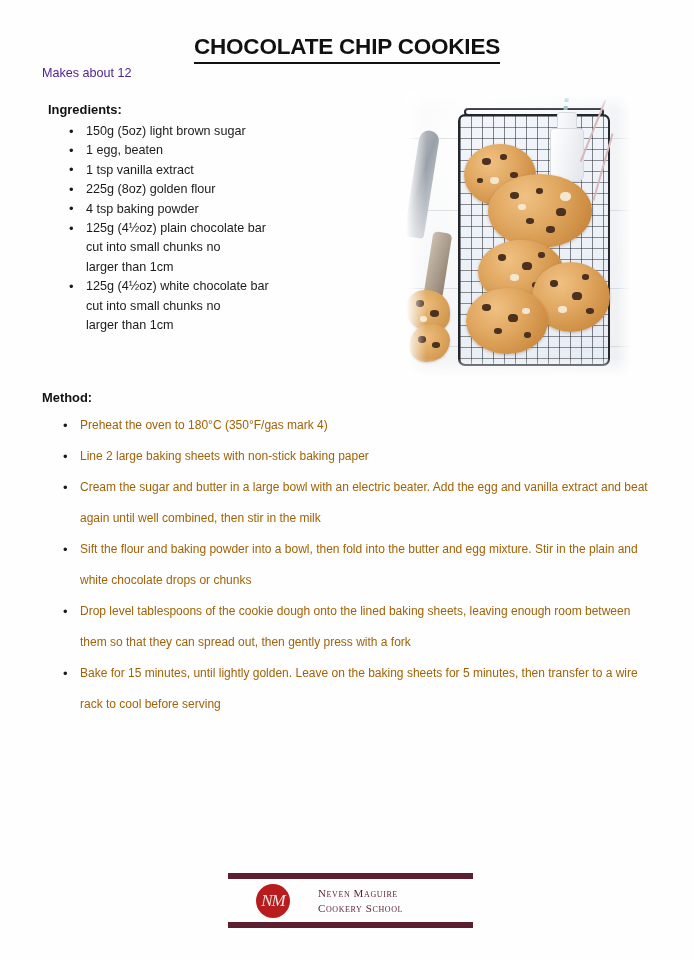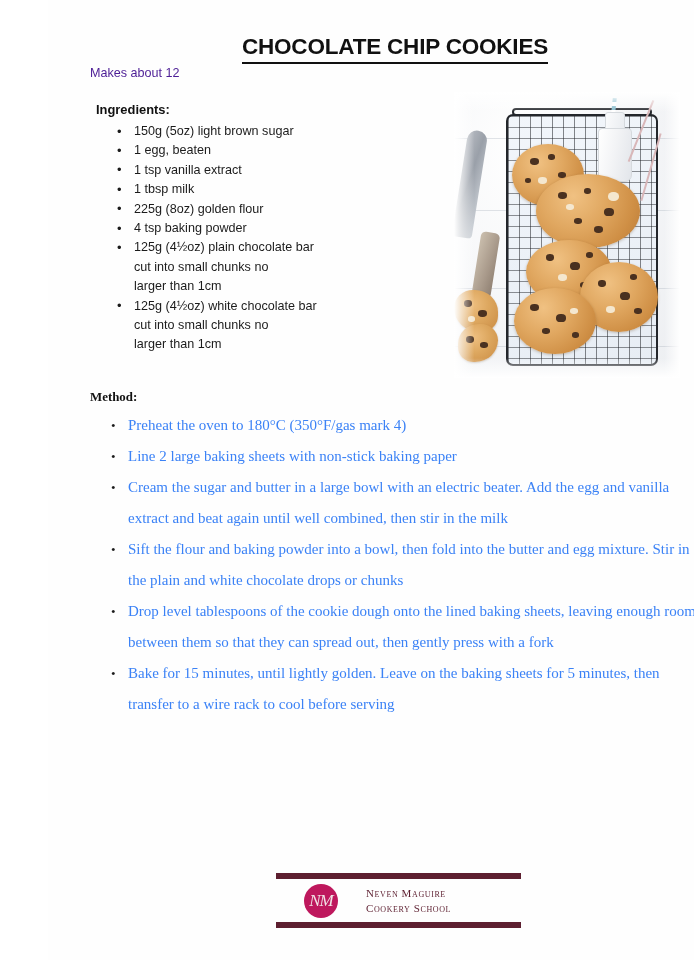--- a/index.html
+++ b/index.html
@@ -13,21 +13,20 @@
     position: relative;
     font-family: "Liberation Sans", sans-serif;
     color: #1a1a1a;
     overflow: hidden;
   }
 
   .page {
     position: absolute;
     inset: 0;
     background: #fefefe;
-    margin-left: 48px;
   }
 
   
   .doc-title {
     position: absolute;
     top: 34px;
     left: 0;
     width: 694px;
     text-align: center;
     font-size: 22.5px;
@@ -86,33 +85,32 @@
   ul.bullets > li .cont {
     display: block;
   }
 
   
   .method-block {
     position: absolute;
     top: 390px;
     left: 42px;
     width: 610px;
-    font-family: Liberation Serif, serif;
   }
   ul.method-list {
     list-style: none;
     margin: 0;
     padding: 0;
   }
   ul.method-list > li {
     position: relative;
     padding-left: 38px;
-    font-size: 15px;
+    font-size: 12px;
     line-height: 31px;
-    color: #3b82f6;
+    color: #a16207;
   }
   ul.method-list > li::before {
     content: "\2022";
     position: absolute;
     left: 21px;
     top: 0;
     font-size: 13px;
     color: #1b1b1b;
   }
 
@@ -292,21 +290,21 @@
   }
   .bar.top { top: 0; }
   .bar.bottom { top: 49px; }
   .monogram {
     position: absolute;
     left: 28px;
     top: 11px;
     width: 34px;
     height: 34px;
     border-radius: 50%;
-    background: #be185d;
+    background: #b91c1c;
     color: #f0e2e4;
     font-family: "Liberation Serif", serif;
     font-size: 17px;
     font-style: italic;
     line-height: 34px;
     text-align: center;
     letter-spacing: -1px;
   }
   .logo-text {
     position: absolute;
@@ -336,23 +334,20 @@
     <div class="section-heading">Ingredients:</div>
     <ul class="bullets">
       <li>
         <span>150g (5oz) light brown sugar</span>
       </li>
       <li>
         <span>1 egg, beaten</span>
       </li>
       <li>
         <span>1 tsp vanilla extract</span>
-      </li>
-      <li>
-        <span>1 tbsp milk</span>
       </li>
       <li>
         <span>225g (8oz) golden flour</span>
       </li>
       <li>
         <span>4 tsp baking powder</span>
       </li>
       <li>
         <span>125g (4½oz) plain chocolate bar</span>
         <span class="cont">cut into small chunks no</span>

